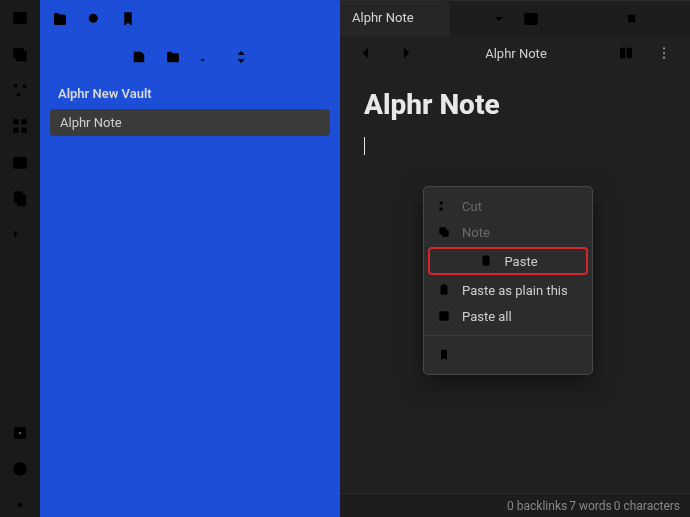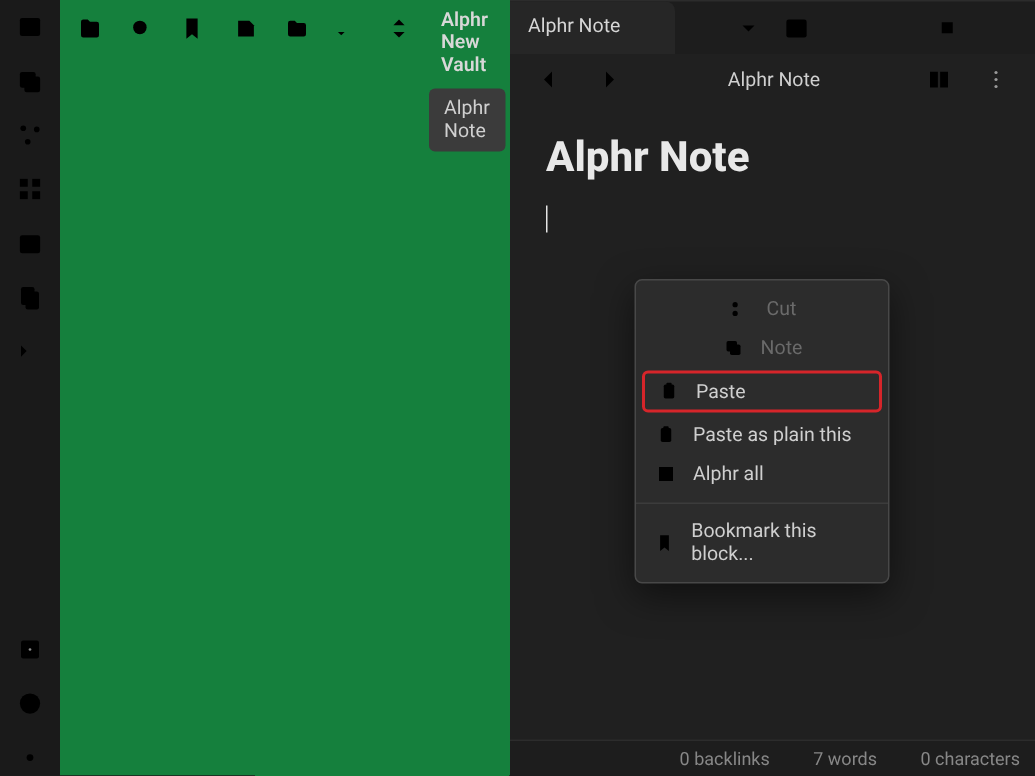--- a/index.html
+++ b/index.html
@@ -17,21 +17,21 @@
     width: 40px; background: #1a1a1a;
     display: flex; flex-direction: column; align-items: center;
     padding-top: 6px;
     color: #8a8a8a;
     gap: 12px;
   }
   .activity-bar .spacer { flex: 1; }
   .ab-btn { width: 24px; height: 24px; display:flex; align-items:center; justify-content:center; cursor: pointer; }
   
   .sidebar {
-    width: 300px; background: #15803d; display:flex; 
+    width: 300px; background: #1d4ed8; display:flex; flex-direction:column;
   }
   .sidebar-top {
     height: 38px; display:flex; align-items:center;
     padding: 0 6px; gap: 6px; color:#9a9a9a;
   }
   .sidebar-top .sep { flex:1; }
   .sb-tab { width:28px; height:28px; display:flex; align-items:center; justify-content:center; cursor:pointer; }
   .sb-tab.selected { color:#d4d4d4; }
   .sidebar-tools {
     height: 30px; display:flex; justify-content:center; align-items:center;
@@ -75,31 +75,31 @@
     position:absolute; left:423px; top:186px; width:170px;
     background:#2c2c2c; border:1px solid #484848; border-radius:5px;
     padding:6px 0; box-shadow:0 8px 24px rgba(0,0,0,0.5);
     z-index:10;
   }
   .cm-item {
     display:flex; align-items:center; gap:10px;
     padding: 5px 12px; color:#cfcfcf; cursor:pointer;
     font-size:13px;
   }
-  .cm-item.disabled { color:#6a6a6a; cursor:default;justify-content:center; }
+  .cm-item.disabled { color:#6a6a6a; cursor:default; }
   .cm-item.highlight {
-    border:2px solid #d6252a; border-radius:4px; margin: 2px 4px; padding:4px 8px;
+    border:2px solid #d6252a; border-radius:4px; margin: 2px 4px; padding:4px 8px;justify-content:center;
   }
   .cm-div { height:1px; background:#3c3c3c; margin:6px 0; }
   .cm-item .mi { width:16px; height:16px; display:flex; align-items:center; justify-content:center; }
   
   .status-bar {
     height:24px; background:#1d1d1d; border-top:1px solid #2c2c2c;
     display:flex; align-items:center; justify-content:flex-end;
-    gap:29px; padding:0 10px; color:#878787; font-size:12px;
+    gap:2px; padding:0 10px; color:#878787; font-size:12px;
   }
 </style>
 </head>
 <body>
 
 <div class="root">
 
   <div class="activity-bar">
     <div class="ab-btn">
         <svg width="18" height="18" viewBox="0 0 24 24">
@@ -367,26 +367,25 @@
           </svg>
         </span>
       <span>Paste as plain this</span>
     </div>
     <div class="cm-item">
       <span class="mi">
           <svg width="14" height="14" viewBox="0 0 24 24">
             <rect x="4" y="4" width="16" height="16" stroke-dasharray="3 3"></rect>
           </svg>
         </span>
-      <span>Alphr all</span>
+      <span>Paste all</span>
     </div>
     <div class="cm-div"></div>
     <div class="cm-item">
       <span class="mi">
           <svg width="14" height="14" viewBox="0 0 24 24">
             <path d="M7 3h10v18l-5-4-5 4z"></path>
           </svg>
         </span>
-      <span>Bookmark this block...</span>
     </div>
   </div>
 
 </div>
 
 </body></html>

